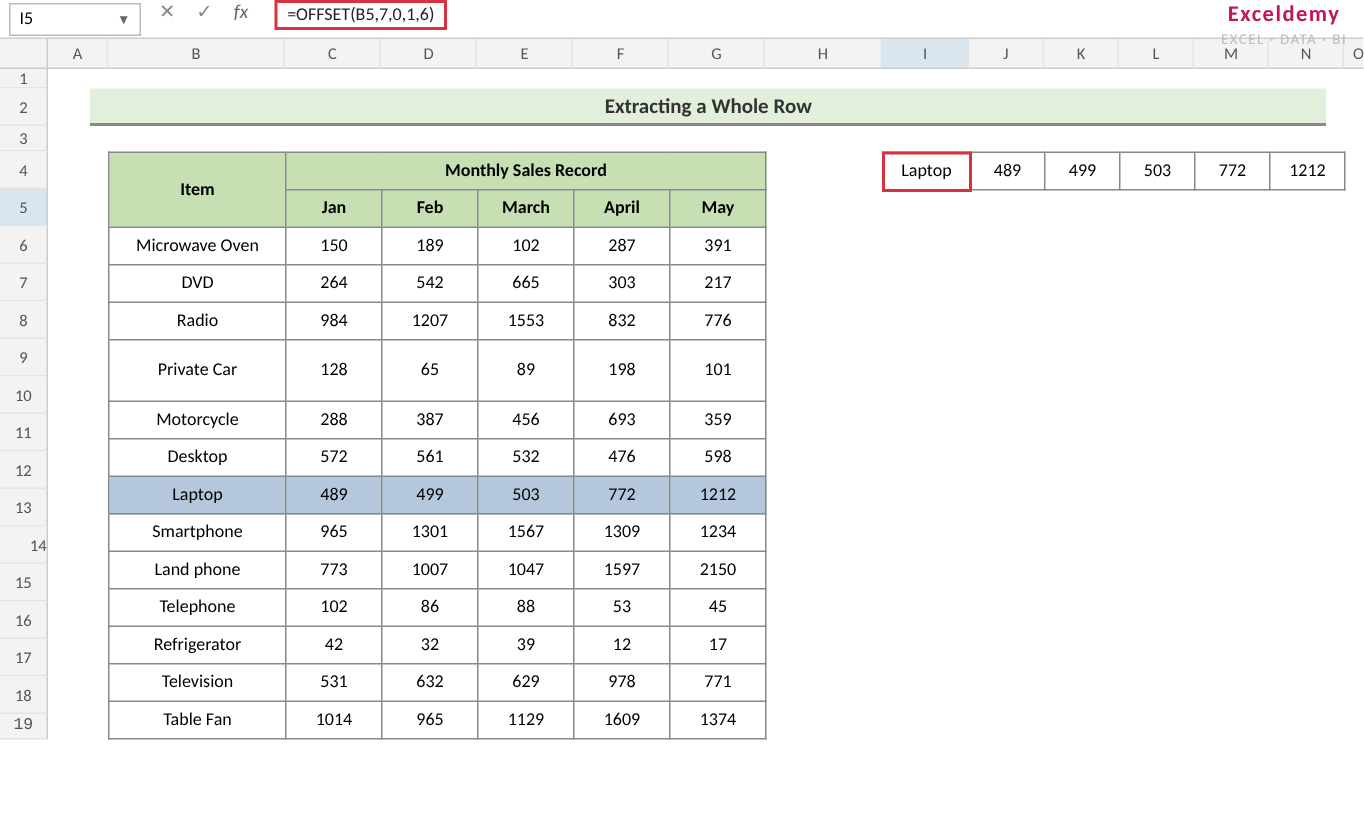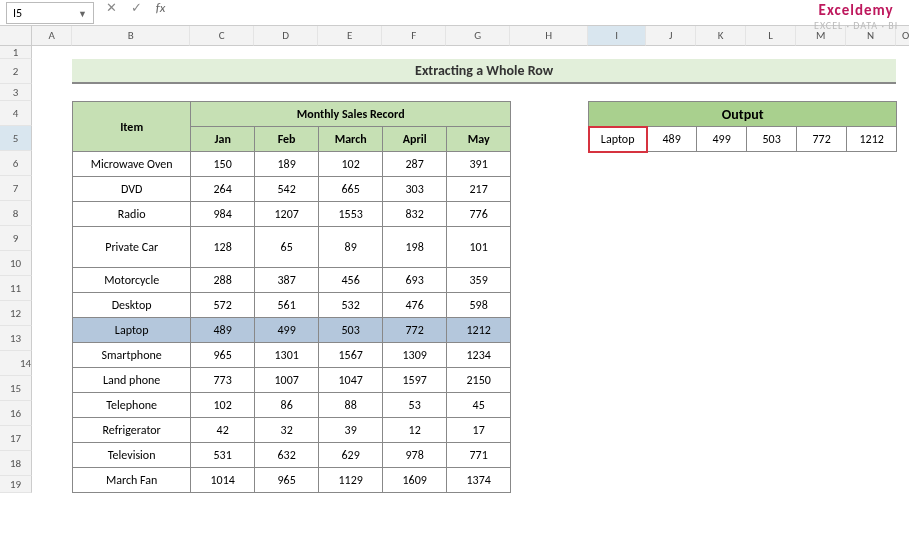--- a/index.html
+++ b/index.html
@@ -188,20 +188,23 @@
 
 <div class="formula-bar">
   <div class="name-box">
     <span>I5</span>
     <span class="drop">▼</span>
   </div>
   <div class="fb-icons">
     <span>✕</span>
     <span>✓</span>
     <span class="fb-fx">fx</span>
+  </div>
+  <div class="formula-text">
+    <span>=OFFSET(B5,7,0,1,6)</span>
   </div>
 </div>
 
 <div class="grid-wrap">
   <div class="rowhdrs">
     <div class="corner"></div>
 
   <div class="rowhdr" style="height: 13px;">1</div>
       <div class="rowhdr" style="height: 25px;">2</div>
       <div class="rowhdr" style="height: 17px;">3</div>
@@ -213,21 +216,21 @@
       <div class="rowhdr" style="height: 25px;">9</div>
       <div class="rowhdr" style="height: 25px;">10</div>
       <div class="rowhdr" style="height: 25px;">11</div>
       <div class="rowhdr" style="height: 25px;">12</div>
       <div class="rowhdr" style="height: 25px;">13</div>
       <div class="rowhdr" style="height: 25px; padding-left: 20px;">14</div>
       <div class="rowhdr" style="height: 25px;">15</div>
       <div class="rowhdr" style="height: 25px;">16</div>
       <div class="rowhdr" style="height: 25px;">17</div>
       <div class="rowhdr" style="height: 25px;">18</div>
-      <div class="rowhdr" style="height: 17px;">19</div>
+      <div class="rowhdr" style="height: 17px; font-family: Liberation Mono, monospace;">19</div>
     </div>
   <div class="cols">
     <div class="colhdrs">
 
     <div class="colhdr" style="width: 40px;">A</div>
         <div class="colhdr" style="width: 118px;">B</div>
         <div class="colhdr" style="width: 64px;">C</div>
         <div class="colhdr" style="width: 64px;">D</div>
         <div class="colhdr" style="width: 64px;">E</div>
         <div class="colhdr" style="width: 64px;">F</div>
@@ -236,21 +239,21 @@
         <div class="colhdr active-col" style="width: 58px;">I</div>
         <div class="colhdr" style="width: 50px;">J</div>
         <div class="colhdr" style="width: 50px;">K</div>
         <div class="colhdr" style="width: 50px;">L</div>
         <div class="colhdr" style="width: 50px;">M</div>
         <div class="colhdr" style="width: 50px;">N</div>
         <div class="colhdr" style="width: 20px;">O</div>
       </div>
     <div class="cells">
 
-      <div class="title-band" style="left: 40px; top: 13px; height: 25px; width: 824px;">
+      <div class="title-band" style="left: 28px; top: 13px; height: 25px; width: 824px;">
         <span>Extracting a Whole Row</span>
       </div>
 
       <table class="datatbl" style="left: 40px; top: 55px;">
           <tbody>
             <tr>
               <th rowspan="2" class="item-h" style="width:118px;height:50px">Item</th>
               <th colspan="5" style="height:25px">Monthly Sales Record</th>
             </tr>
             <tr>
@@ -350,35 +353,32 @@
             </tr>
             <tr>
               <td style="height:25px">Television</td>
               <td>531</td>
               <td>632</td>
               <td>629</td>
               <td>978</td>
               <td>771</td>
             </tr>
             <tr>
-              <td style="height:25px">March Fan</td>
+              <td style="height:25px">Table Fan</td>
               <td>1014</td>
               <td>965</td>
               <td>1129</td>
               <td>1609</td>
               <td>1374</td>
             </tr>
           </tbody>
         </table>
 
       <table class="outtbl" style="left: 556px; top: 55px;">
           <tbody>
-            <tr>
-              <th colspan="6" style="height:25px">Output</th>
-            </tr>
             <tr>
               <td class="red-box" style="width:58px;height:25px">Laptop</td>
               <td class="" style="width:50px;height:25px">489</td>
               <td class="" style="width:50px;height:25px">499</td>
               <td class="" style="width:50px;height:25px">503</td>
               <td class="" style="width:50px;height:25px">772</td>
               <td class="" style="width:50px;height:25px">1212</td>
             </tr>
           </tbody>
         </table>

